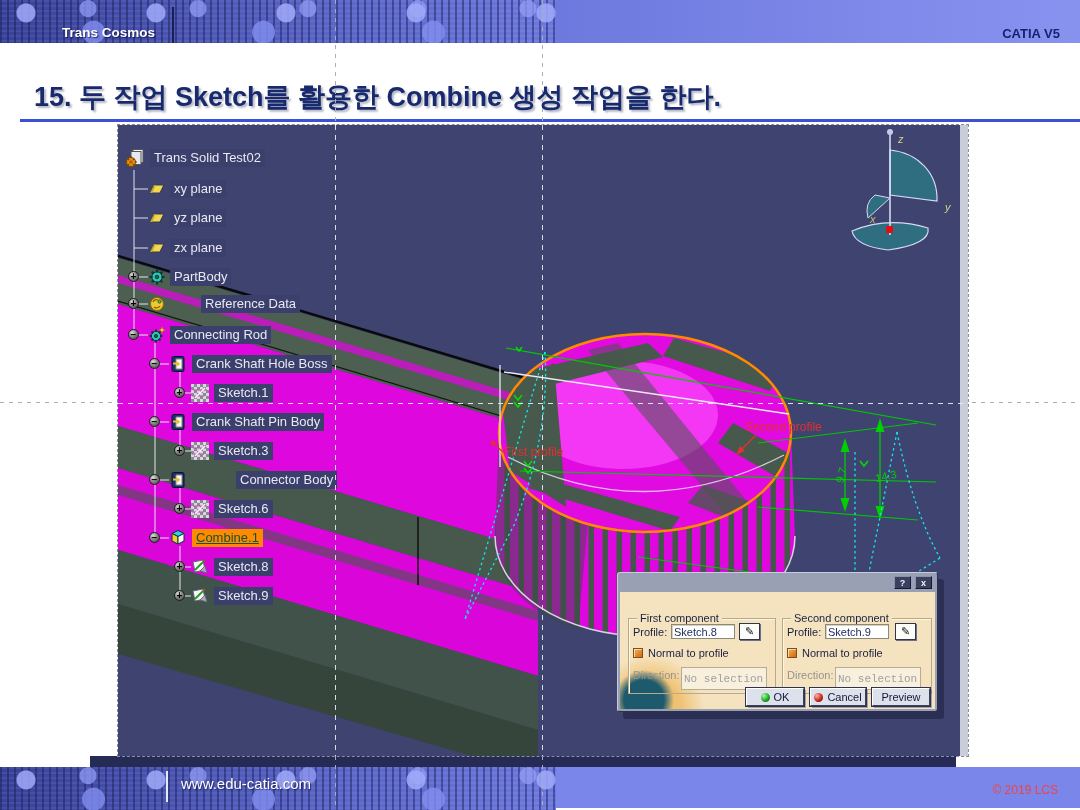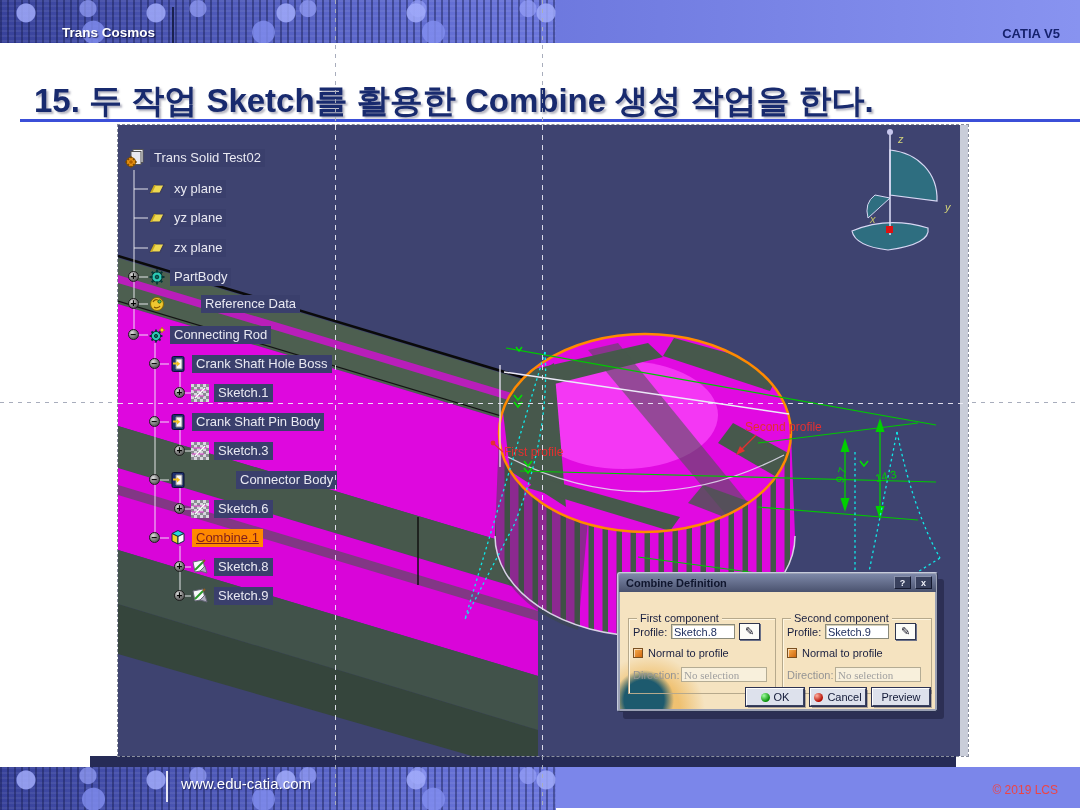--- a/index.html
+++ b/index.html
@@ -22,21 +22,21 @@
   }
   #header { left:0; top:0; width:1080px; height:43px; z-index:1; }
   #header-right { left:540px; top:0; width:540px; height:43px;
     background:linear-gradient(90deg,#6d78de,#8893f0); }
   #header-left { left:0; top:0; width:556px; height:43px; }
   #brand { left:62px; top:25px; color:#fff; font-size:13.5px; font-weight:bold;
     text-shadow:1px 1px 1px rgba(0,0,40,.65); }
   #header-divider { left:172px; top:7px; width:2px; height:36px; background:#1a2150; }
   #product { right:20px; top:26px; color:#16226e; font-size:13px; font-weight:bold; }
 
-  #slide-title { left:34px; top:79px; font-size:33px; font-weight:bold; color:#182a6e;
+  #slide-title { left:34px; top:79px; font-size:27px; font-weight:bold; color:#182a6e;
     text-shadow:2px 2px 2px rgba(110,110,135,.5); white-space:nowrap; }
   #title-rule { left:20px; top:119px; width:1060px; height:3px; background:#3b4fd8; }
 
   
   .guide-v { top:0; height:810px; width:1px; z-index:2;
     background:repeating-linear-gradient(180deg,#a8adbc 0 4px,transparent 4px 9px); }
   .guide-h { left:0; width:1080px; height:1px; z-index:2;
     background:repeating-linear-gradient(90deg,#a8adbc 0 4px,transparent 4px 9px); }
   .wguide-v { top:0; height:631px; width:1px; z-index:6;
     background:repeating-linear-gradient(180deg,rgba(238,238,248,.9) 0 5px,transparent 5px 10px); }
@@ -46,21 +46,21 @@
   
   #viewport { left:118px; top:125px; width:850px; height:631px; background:#3e4370;
     z-index:3; outline:1px dashed #8a8f9e; overflow:hidden; }
   #scene { left:0; top:0; z-index:1; }
   #edge-strip { right:0; top:0; width:8px; height:631px; background:#c9cdd9; z-index:2; }
 
   
   #tree-layer { left:0; top:0; width:420px; height:631px; z-index:5; }
   .chip { position:absolute; height:18px; line-height:18px; padding:0 4px;
     background:#3a3f6c; color:#e9e9f2; font-size:13px; white-space:nowrap; }
-  .chip.sel { background:#ff8a00; color:#7f1d1d; text-decoration:underline; }
+  .chip.sel { background:#ff8a00; color:#14532d; text-decoration:underline; }
   .t-icon { position:absolute; width:18px; height:18px; }
   .t-root-icon { position:absolute; width:22px; height:22px; }
   .exp { position:absolute; width:11px; height:11px; border-radius:50%;
     background:radial-gradient(circle at 35% 30%, #e0e0e0, #787878 55%, #3c3c3c);
     border:1px solid #1e1e1e; color:#000; font-size:10px; font-weight:bold;
     line-height:9px; text-align:center; }
 
   
   #dialog { left:499px; top:447px; width:321px; height:140px; z-index:10;
     background:#9aa0b4; border-top:1px solid #c6ccdc; border-left:1px solid #c6ccdc;
@@ -82,23 +82,23 @@
   .grp { position:absolute; top:26px; height:76px; border:1px solid #b6a98c;
     box-shadow:inset 1px 1px 0 #fff6e0; }
   #grp1 { left:8px;  width:148px; } #grp2 { left:162px; width:150px; }
   .grp-legend { position:absolute; top:-7px; left:8px; background:#f5e3c0; padding:0 3px;
     font-size:11px; color:#1a2040; }
   .lbl { position:absolute; font-size:11px; color:#1a2040; }
   .lbl-gray { position:absolute; font-size:11px; color:#949494; }
   .fld { position:absolute; height:15px; font-size:11px; color:#203060; background:#fff;
     border:1px solid #8a8a7a; box-shadow:inset 1px 1px 0 #d8d0b8; padding:0 2px;
     font-family:"Liberation Sans",sans-serif; }
-  .fld-gray { position:absolute; height:15px; font-size:11px; color:#a0a0a0;
+  .fld-gray { position:absolute; height:23px; font-size:11px; color:#a0a0a0;
     background:#f8f0dc; border:1px solid #b4ac94; padding:0 2px;
-    font-family:Liberation Serif, serif; }
+    font-family:Liberation Mono, monospace; }
   .picbtn { position:absolute; width:21px; height:17px; background:#fcfcf8;
     border:1px solid #30364e; box-shadow:1px 1px 0 #6a7088; font-size:11px;
     text-align:center; line-height:15px; color:#101020;
     font-family:"DejaVu Sans",sans-serif; }
   .cbx { position:absolute; width:10px; height:10px;
     background:linear-gradient(135deg,#f8b050,#d06810); border:1px solid #7a5020;
     box-shadow:inset 1px 1px 0 rgba(255,255,255,.6); }
   .dlg-btn { position:absolute; top:96px; height:18px; background:#dde1ec;
     border-top:1px solid #ffffff; border-left:1px solid #ffffff;
     border-right:1px solid #3a4260; border-bottom:1px solid #3a4260;
@@ -435,23 +435,20 @@
       <span class="t-icon" style="left: 73px; top: 462px;"><svg width="18" height="18" viewBox="0 0 18 18">
           <polygon points="2,4 12,2 14,12 4,14" fill="#f8f8fc" stroke="#667"></polygon>
           <polygon points="9,13 14,8 16,15" fill="#aab" stroke="#667"></polygon>
           <path d="M4 12L12 4" stroke="#2a9a2a" stroke-width="2"></path>
           <path d="M12 4l2-2" stroke="#8a5a20" stroke-width="2"></path>
         </svg></span>
       <span class="chip" style="left: 96px; top: 462px;">Sketch.9</span>
     </div>
 
   <div id="dialog" class="abs">
-    <div id="dlg-title">
-      <span>Combine Definition</span>
-    </div>
     <div id="dlg-help" class="dlg-tbtn">?</div>
     <div id="dlg-close" class="dlg-tbtn">x</div>
 
     <div id="dlg-body">
 
       <div id="grp1" class="grp">
         <span class="grp-legend">First component</span>
         <span class="lbl" style="left:4px;top:7px">Profile:</span>
         <input class="fld" style="left: 42px; top: 5px; width: 64px;" readonly="" value="Sketch.8">
         <div class="picbtn" style="left:110px;top:4px">✎</div>

